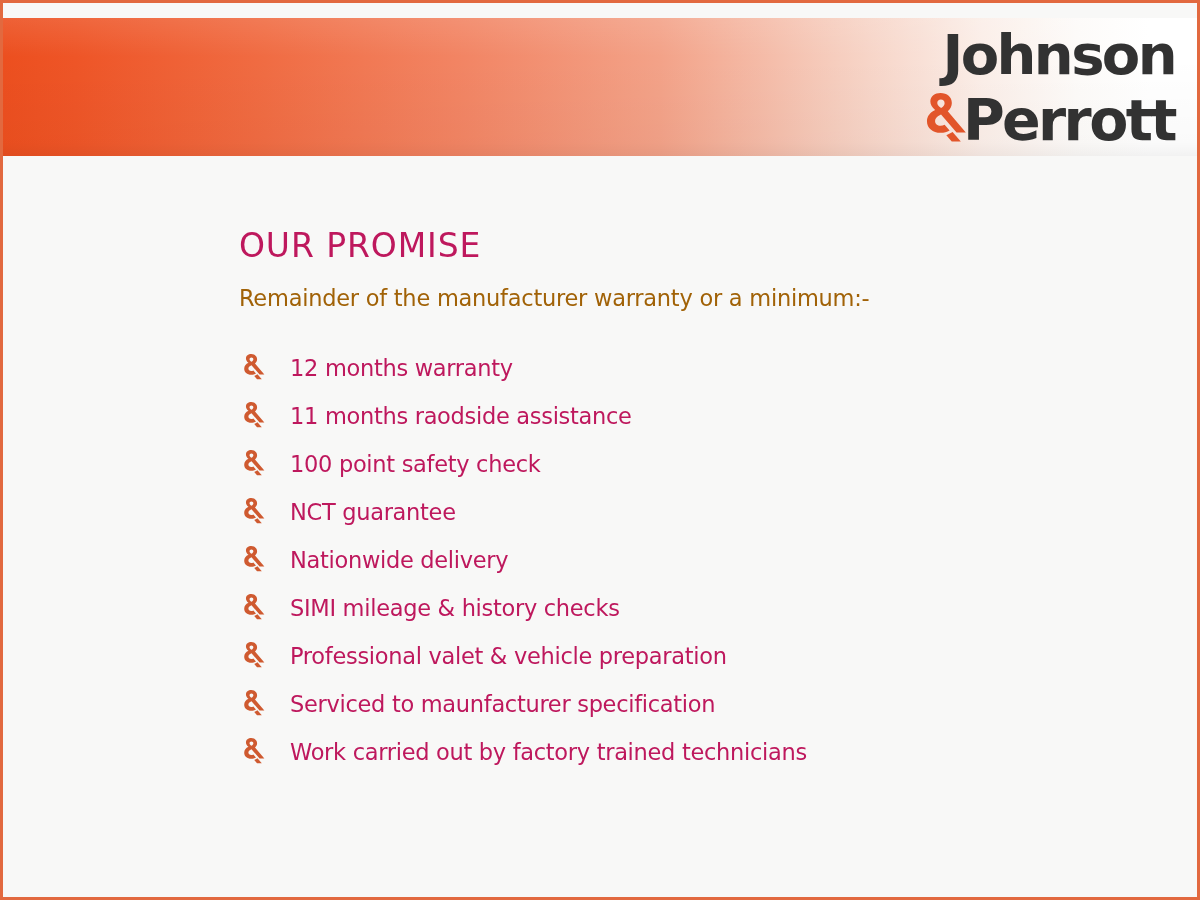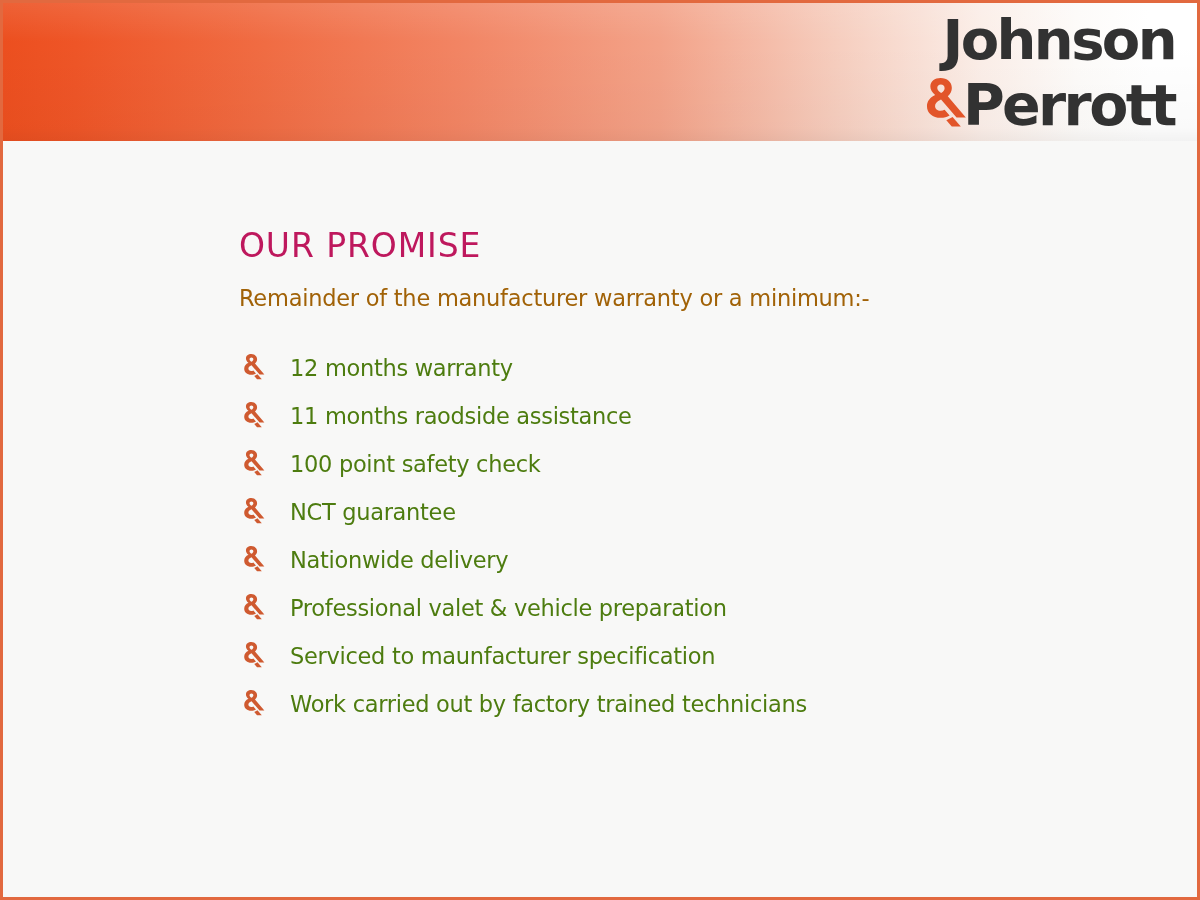--- a/index.html
+++ b/index.html
@@ -27,21 +27,21 @@
   }
   .page-inner {
     position: absolute;
     inset: 0;
     background: #f8f8f7;
   }
 
   
   .header {
     position: absolute;
-    top: 0;
+    top: 15px;
     left: 0;
     width: 1194px;
     height: 138px;
     background: linear-gradient(
         to right,
         #ec4f1f 0%,
         #ee5527 6%,
         #f06c43 22%,
         #f28463 38%,
         #f3a288 55%,
@@ -141,21 +141,21 @@
     position: relative;
     top: -1px;
   }
   .bullet-amp svg { display: block; width: 100%; height: 100%; }
 
   .promise-text {
     font-family: "DejaVu Sans", sans-serif;
     font-size: 22.5px;
     font-weight: 400;
     letter-spacing: -0.3px;
-    color: #4d7c0f;
+    color: #be185d;
     line-height: 1;
     white-space: nowrap;
   }
 </style>
 </head>
 <body>
 
 <div class="page">
   <div class="page-inner">
 
@@ -280,20 +280,38 @@
                          0-6.0-4.9-10.2-11.7-10.2zm0.3 6.7c2.3 0 3.9 1.5 3.9 3.7
                          0 1.9-1.2 3.5-3.6 5.0-2.7-1.8-4.0-3.3-4.0-5.1
                          0-2.1 1.5-3.6 3.7-3.6z"></path>
                 <path d="M35.0 42.6l8.5 9.8h-9.4l-5.6-6.6z"></path>
               </g>
             </svg>
           </span>
           <span class="promise-text">Nationwide delivery</span>
         </li>
 
+        <li class="promise-item">
+          <span class="bullet-amp">
+            <svg viewBox="0 0 48 56" xmlns="http://www.w3.org/2000/svg" aria-hidden="true">
+              <g fill="#cf5a30">
+                <path d="M22.5 2.2c-6.0 0-10.6 3.6-10.6 8.8 0 3.4 1.9 6.2 5.0 8.7
+                         -5.3 2.6-8.5 6.4-8.5 11.6 0 7.0 5.9 12.1 14.1 12.1
+                         3.6 0 6.8-0.9 9.4-2.5l-5.2-6.0c-1.3 0.8-2.7 1.2-4.2 1.2
+                         -3.3 0-5.7-2.1-5.7-5.0 0-2.6 1.8-4.6 5.2-6.2l1.0-0.5
+                         16.1 18.6h9.6L30.0 21.0c2.7-2.4 4.2-5.3 4.2-8.6
+                         0-6.0-4.9-10.2-11.7-10.2zm0.3 6.7c2.3 0 3.9 1.5 3.9 3.7
+                         0 1.9-1.2 3.5-3.6 5.0-2.7-1.8-4.0-3.3-4.0-5.1
+                         0-2.1 1.5-3.6 3.7-3.6z"></path>
+                <path d="M35.0 42.6l8.5 9.8h-9.4l-5.6-6.6z"></path>
+              </g>
+            </svg>
+          </span>
+          <span class="promise-text">SIMI mileage &amp; history checks</span>
+        </li>
 
         <li class="promise-item">
           <span class="bullet-amp">
             <svg viewBox="0 0 48 56" xmlns="http://www.w3.org/2000/svg" aria-hidden="true">
               <g fill="#cf5a30">
                 <path d="M22.5 2.2c-6.0 0-10.6 3.6-10.6 8.8 0 3.4 1.9 6.2 5.0 8.7
                          -5.3 2.6-8.5 6.4-8.5 11.6 0 7.0 5.9 12.1 14.1 12.1
                          3.6 0 6.8-0.9 9.4-2.5l-5.2-6.0c-1.3 0.8-2.7 1.2-4.2 1.2
                          -3.3 0-5.7-2.1-5.7-5.0 0-2.6 1.8-4.6 5.2-6.2l1.0-0.5
                          16.1 18.6h9.6L30.0 21.0c2.7-2.4 4.2-5.3 4.2-8.6

